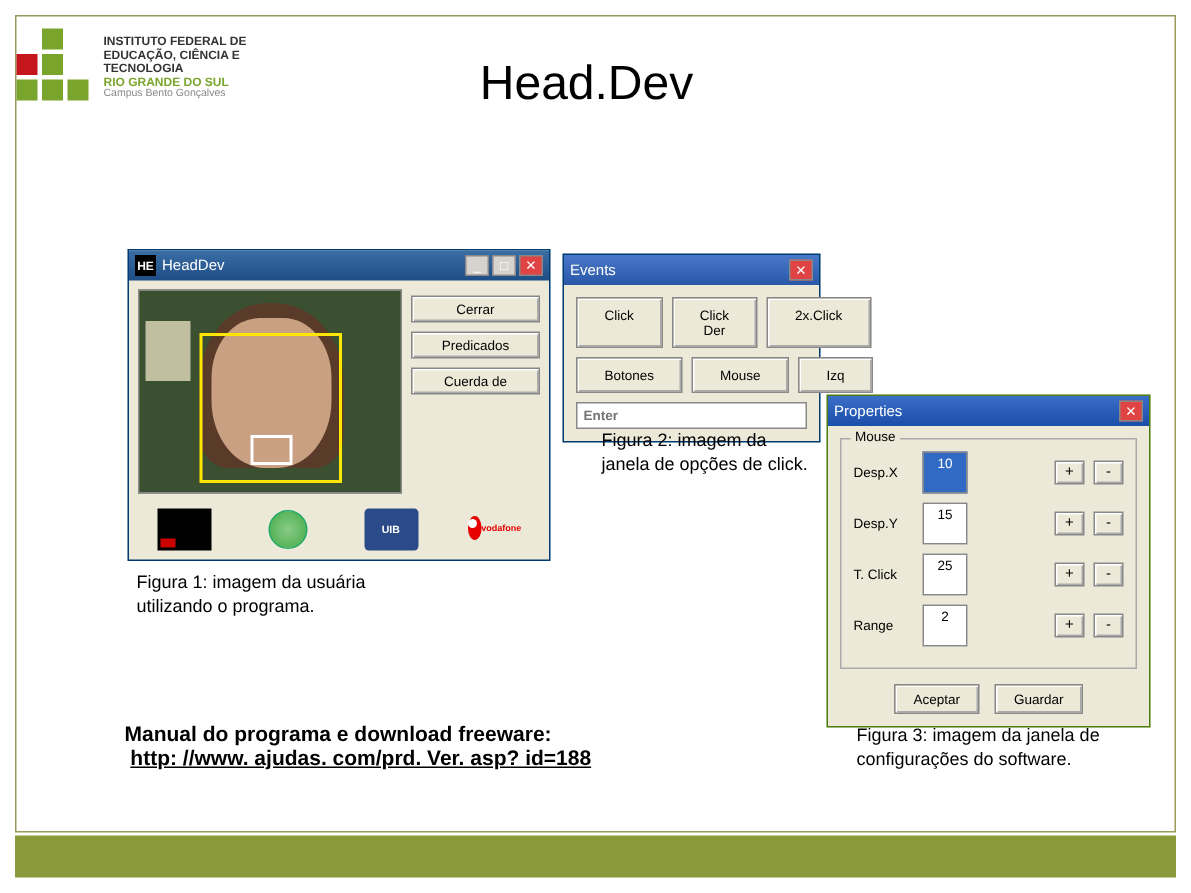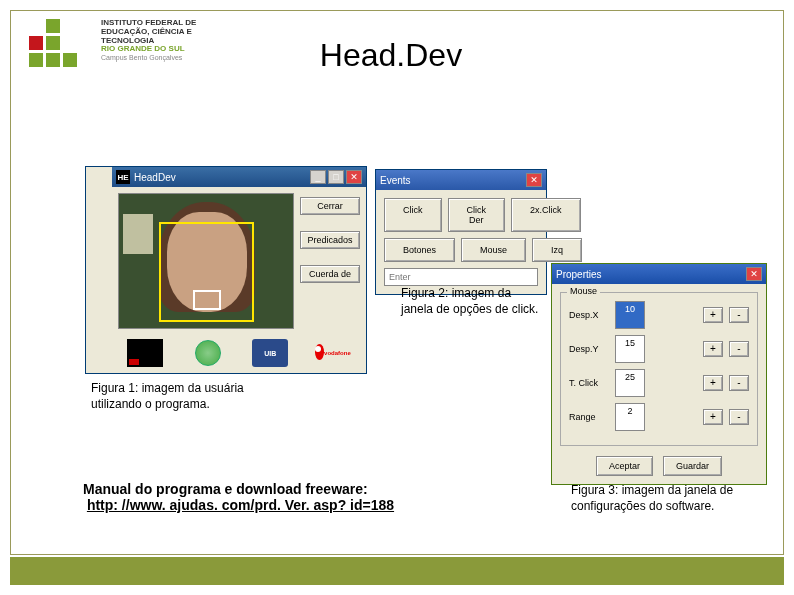--- a/index.html
+++ b/index.html
@@ -1,20 +1,20 @@
 <!DOCTYPE html>
 <html><head>
 <meta charset="utf-8">
 <style>
 * { box-sizing: border-box; margin: 0; padding: 0; }
 body { width: 794px; height: 595px; font-family: Arial, sans-serif; position: relative; background: #fff; }
 .slide { position: absolute; top: 10px; left: 10px; right: 10px; bottom: 40px; border: 1px solid #9a9a5a; background: #fff; }
 .bottom-bar { position: absolute; left: 10px; right: 10px; bottom: 10px; height: 28px; background: #8a9a3a; }
 
-.logo { position: absolute; top: 8px; left: 18px; width: 170px; display: flex; gap: 24px; align-items: flex-start; }
+.logo { position: absolute; top: 8px; left: 0; width: 170px; display: flex; gap: 10px; align-items: flex-end; }
 .logo-grid { display: grid; grid-template-columns: repeat(3, 14px); grid-template-rows: repeat(3, 14px); gap: 3px; }
 .sq { width: 14px; height: 14px; }
 .r { background: #c4161c; }
 .g { background: #7aa52c; }
 .w { background: transparent; }
 .logo-text { font-size: 8px; line-height: 1.1; color: #333; }
 .logo-text .l1 { font-weight: bold; }
 .logo-text .l2 { font-weight: bold; }
 .logo-text .l3 { color: #7aa52c; font-weight: bold; }
 .logo-text .l4 { color: #888; font-size: 7px; }
@@ -23,54 +23,54 @@
 
 .caption { font-size: 12px; color: #000; line-height: 1.3; }
 .cap1 { position: absolute; top: 370px; left: 80px; width: 200px; }
 .cap2 { position: absolute; top: 275px; left: 390px; width: 140px; }
 .cap3 { position: absolute; top: 472px; left: 560px; width: 190px; }
 
 .manual { position: absolute; top: 470px; left: 72px; font-size: 14px; font-weight: bold; }
 .manual a { color: #000; text-decoration: underline; }
 
 
-.win1 { position: absolute; top: 155px; left: 74px; width: 282px; background: #ece9d8; border: 1px solid #003c74; padding-left: 26px; }
+.win1 { position: absolute; top: 155px; left: 74px; width: 282px; background: #ece9d8; border: 1px solid #003c74; }
 .titlebar { height: 20px; background: linear-gradient(#3a6ea5, #1f4d86); color: #fff; display: flex; align-items: center; padding: 0 4px; justify-content: space-between; font-size: 10px; }
 .titlebar-icon { width: 14px; height: 14px; background: #000; display: inline-flex; align-items: center; justify-content: center; font-size: 8px; font-weight: bold; color: #fff; margin-right: 4px; }
 .titlebar-title { display: flex; align-items: center; }
 .titlebar-btns { display: flex; gap: 2px; }
 .win-ctrl { width: 16px; height: 14px; background: #d6d3ce; border: 1px solid #888; font-size: 9px; display: flex; align-items: center; justify-content: center; }
 .close-x { background: #e04343; color: #fff; }
 .win1-body { padding: 6px; display: flex; gap: 6px; }
 .camview { width: 176px; height: 136px; background: #3a5030; position: relative; border: 1px solid #888; }
 .face { position: absolute; top: 18px; left: 48px; width: 80px; height: 100px; background: #c9a182; border-radius: 40% 40% 45% 45%; }
 .hair { position: absolute; top: 8px; left: 40px; width: 96px; height: 110px; background: #5a3a28; border-radius: 48% 48% 20% 20%; }
 .track-box { position: absolute; top: 28px; left: 40px; width: 95px; height: 100px; border: 2px solid #ffe600; }
 .mouth-box { position: absolute; top: 96px; left: 74px; width: 28px; height: 20px; border: 2px solid #fff; }
 .bg-shelf { position: absolute; top: 20px; left: 4px; width: 30px; height: 40px; background: #c0c0a0; }
-.side-btns { flex: 1; display: flex; flex-direction: column; gap: 16px; padding-top: 4px; }
+.side-btns { flex: 1; display: flex; flex-direction: column; gap: 6px; padding-top: 4px; }
 .xpbtn { background: #ece9d8; border: 1px solid #888; font-size: 9px; padding: 3px 4px; text-align: center; box-shadow: inset 1px 1px #fff, inset -1px -1px #aaa; }
 .logos-row { padding: 4px 6px 6px; display: flex; gap: 8px; align-items: center; justify-content: space-around; }
 .mini-logo { width: 36px; height: 28px; display: flex; align-items: center; justify-content: center; font-size: 7px; }
 .ml1 { background: #000; color: #fff; position: relative; }
 .ml1::after { content: ""; position: absolute; bottom: 2px; left: 2px; width: 10px; height: 6px; background: #c00; }
 .ml3 { background: #2a4a8a; color: #fff; border-radius: 3px; font-weight: bold; }
 .ml4 { color: #e60000; font-weight: bold; font-size: 6px; text-align: center; }
 .ml4-circ { width: 16px; height: 16px; border-radius: 50%; background: #e60000; margin: 0 auto 2px; position: relative; }
 .ml4-circ::after { content: ""; position: absolute; top: 2px; right: 3px; width: 6px; height: 6px; border-radius: 50%; background: #fff; }
 .ml2 { position: relative; }
 .ml2-circ { width: 26px; height: 26px; border: 1px solid #2a6; border-radius: 50%; background: radial-gradient(#8c8, #4a4); }
 
 
 .win2 { position: absolute; top: 158px; left: 364px; width: 172px; background: #ece9d8; border: 1px solid #003c74; }
 .tb2 { background: linear-gradient(#4a78c8, #2a58a8); }
 .win2-body { padding: 8px; display: flex; flex-direction: column; gap: 6px; }
 .evrow { display: flex; gap: 6px; }
 .evbtn { flex: 1; background: #ece9d8; border: 1px solid #888; font-size: 9px; padding: 6px 18px; text-align: center; box-shadow: inset 1px 1px #fff, inset -1px -1px #aaa; }
-.evinput { border: 1px solid #888; background: #fff; height: 18px; font-size: 9px; padding: 2px 4px; color: #888; }
+.evinput { border: 1px solid #888; background: #fff; height: 18px; font-size: 9px; padding: 2px 4px; color: #888; font-weight: bold; }
 
 
 .win3 { position: absolute; top: 252px; left: 540px; width: 216px; background: #ece9d8; border: 1px solid #4d7c0f; }
 .tb3 { background: linear-gradient(#3a6ec8, #1a4ea8); }
 .win3-body { padding: 8px; }
 .groupbox { border: 1px solid #aaa; padding: 8px 8px 8px 8px; position: relative; margin-bottom: 10px; }
 .grouplbl { position: absolute; top: -7px; left: 6px; background: #ece9d8; padding: 0 3px; font-size: 9px; }
 .proprow { display: flex; align-items: center; gap: 6px; margin-bottom: 6px; }
 .proplbl { font-size: 9px; width: 40px; }
 .propval { width: 30px; height: 28px; border: 1px solid #888; background: #fff; font-size: 9px; text-align: center; line-height: 14px; }

